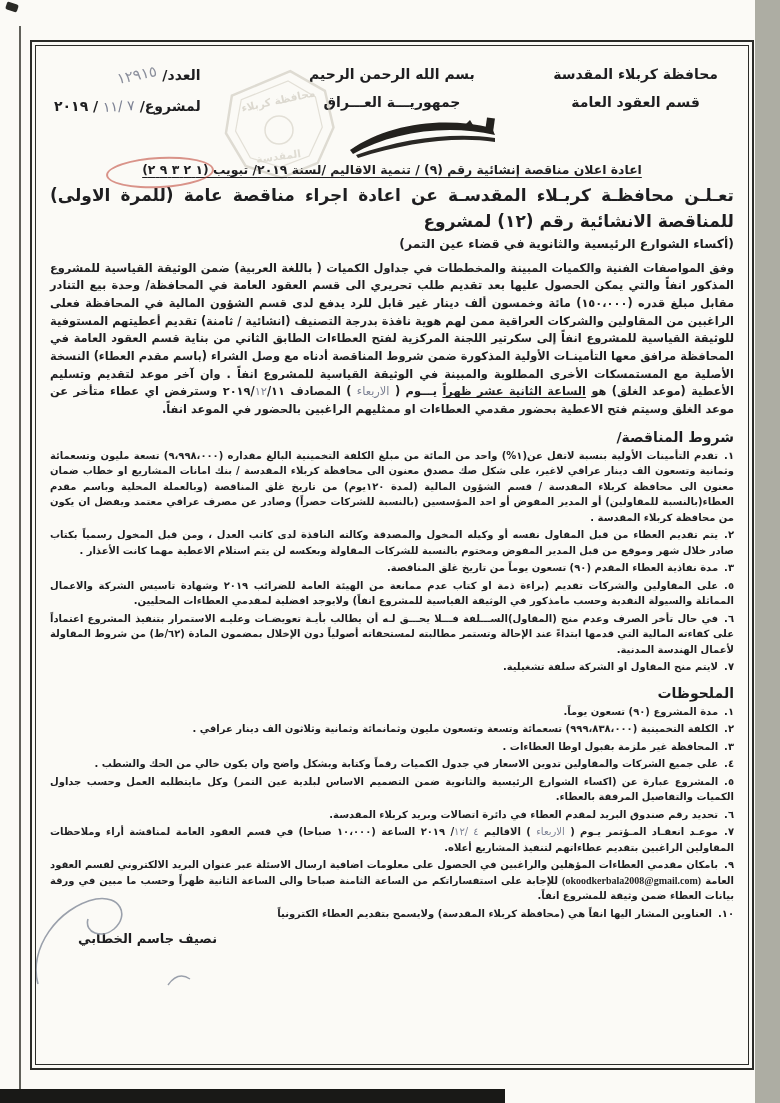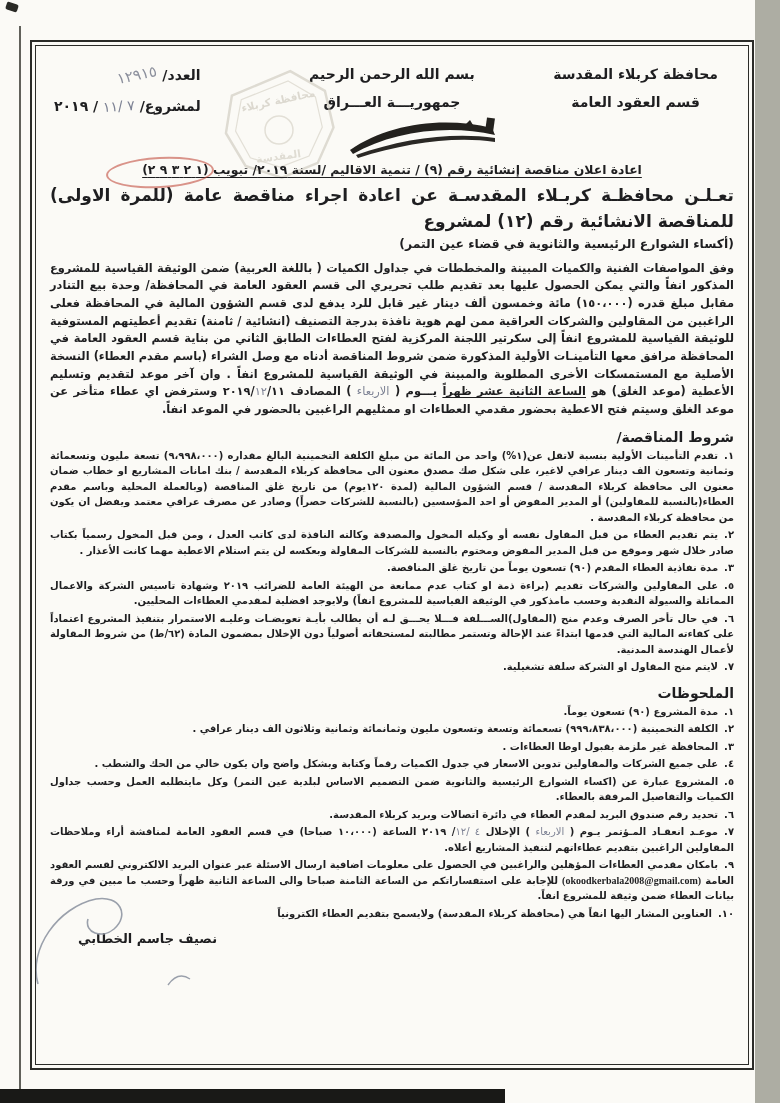--- a/index.html
+++ b/index.html
@@ -115,21 +115,21 @@
       </div>
 
       <div class="sec-head">الملحوظات</div>
       <div>
         <div class="item"><span class="num">١.</span><span>مدة المشروع (٩٠) تسعون يوماً.</span></div>
         <div class="item"><span class="num">٢.</span><span>الكلفة التخمينية (٩٩٩،٨٣٨،٠٠٠) تسعمائة وتسعة وتسعون مليون وثمانمائة وثمانية وثلاثون الف دينار عراقي .</span></div>
         <div class="item"><span class="num">٣.</span><span>المحافظة غير ملزمة بقبول اوطا العطاءات .</span></div>
         <div class="item"><span class="num">٤.</span><span>على جميع الشركات والمقاولين تدوين الاسعار في جدول الكميات رقماً وكتابة وبشكل واضح  وان يكون خالي من الحك والشطب .</span></div>
         <div class="item"><span class="num">٥.</span><span>المشروع عبارة عن (اكساء الشوارع الرئيسية والثانوية ضمن التصميم الاساس لبلدية عين التمر) وكل مايتطلبه العمل وحسب جداول الكميات والتفاصيل المرفقة بالعطاء.</span></div>
         <div class="item"><span class="num">٦.</span><span>تحديد رقم صندوق البريد لمقدم العطاء في دائرة اتصالات وبريد كربلاء المقدسة.</span></div>
-        <div class="item"><span class="num">٧.</span><span>موعـد انعقـاد المـؤتمر يـوم ( </span><span class="hw">الاربعاء</span><span> ) الإخلال </span><span class="hw">٤ /١٢</span><span>/ ٢٠١٩  الساعة (١٠،٠٠٠ صباحا) في قسم العقود العامة لمناقشة أراء وملاحظات المقاولين الراغبين بتقديم عطاءاتهم لتنفيذ المشاريع أعلاه.</span></div>
+        <div class="item"><span class="num">٧.</span><span>موعـد انعقـاد المـؤتمر يـوم ( </span><span class="hw">الاربعاء</span><span> ) الاقاليم </span><span class="hw">٤ /١٢</span><span>/ ٢٠١٩  الساعة (١٠،٠٠٠ صباحا) في قسم العقود العامة لمناقشة أراء وملاحظات المقاولين الراغبين بتقديم عطاءاتهم لتنفيذ المشاريع أعلاه.</span></div>
         <div class="item"><span class="num">٩.</span><span>بامكان مقدمي العطاءات المؤهلين والراغبين في الحصول على معلومات اضافية ارسال الاسئلة عبر عنوان البريد الالكتروني لقسم العقود العامة </span><span class="ltr">(okoodkerbala2008@gmail.com)</span><span> للإجابة على استفساراتكم من الساعة الثامنة صباحا والى الساعة الثانية ظهراً وحسب ما مبين في ورقة بيانات العطاء ضمن وثيقة للمشروع انفاً.</span></div>
         <div class="item"><span class="num">١٠.</span><span>العناوين المشار اليها انفاً هي (محافظة كربلاء المقدسة) ولايسمح بتقديم العطاء الكترونياً</span></div>
       </div>
 
       <div class="sig-row">
         <div class="sig">
           <svg class="scribble" width="230" height="120" style="left:-60px;top:-38px;" viewBox="0 0 230 120">
             <path d="M20 95 C 10 60, 40 18, 78 10 C 102 6, 112 26, 96 40 C 84 50, 66 44, 70 30" fill="none" stroke="#9aa0ab" stroke-width="1.6"></path>
             <path d="M150 96 q 10 -14 22 -6" fill="none" stroke="#9aa0ab" stroke-width="1.4"></path>
           </svg>

